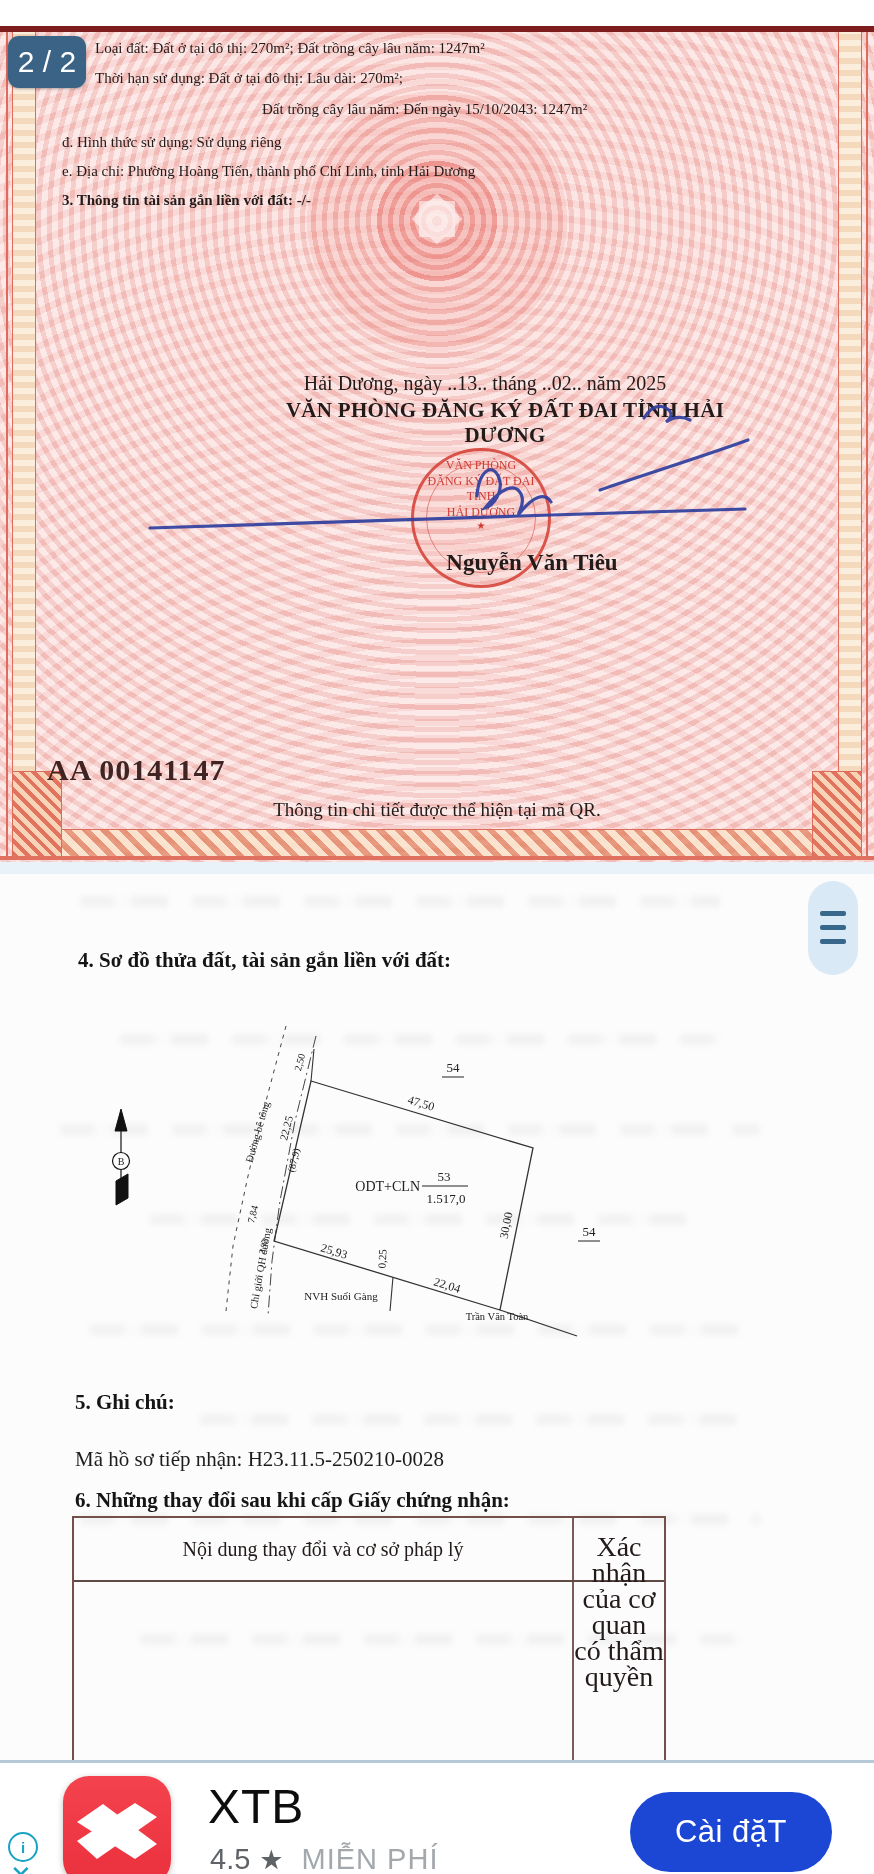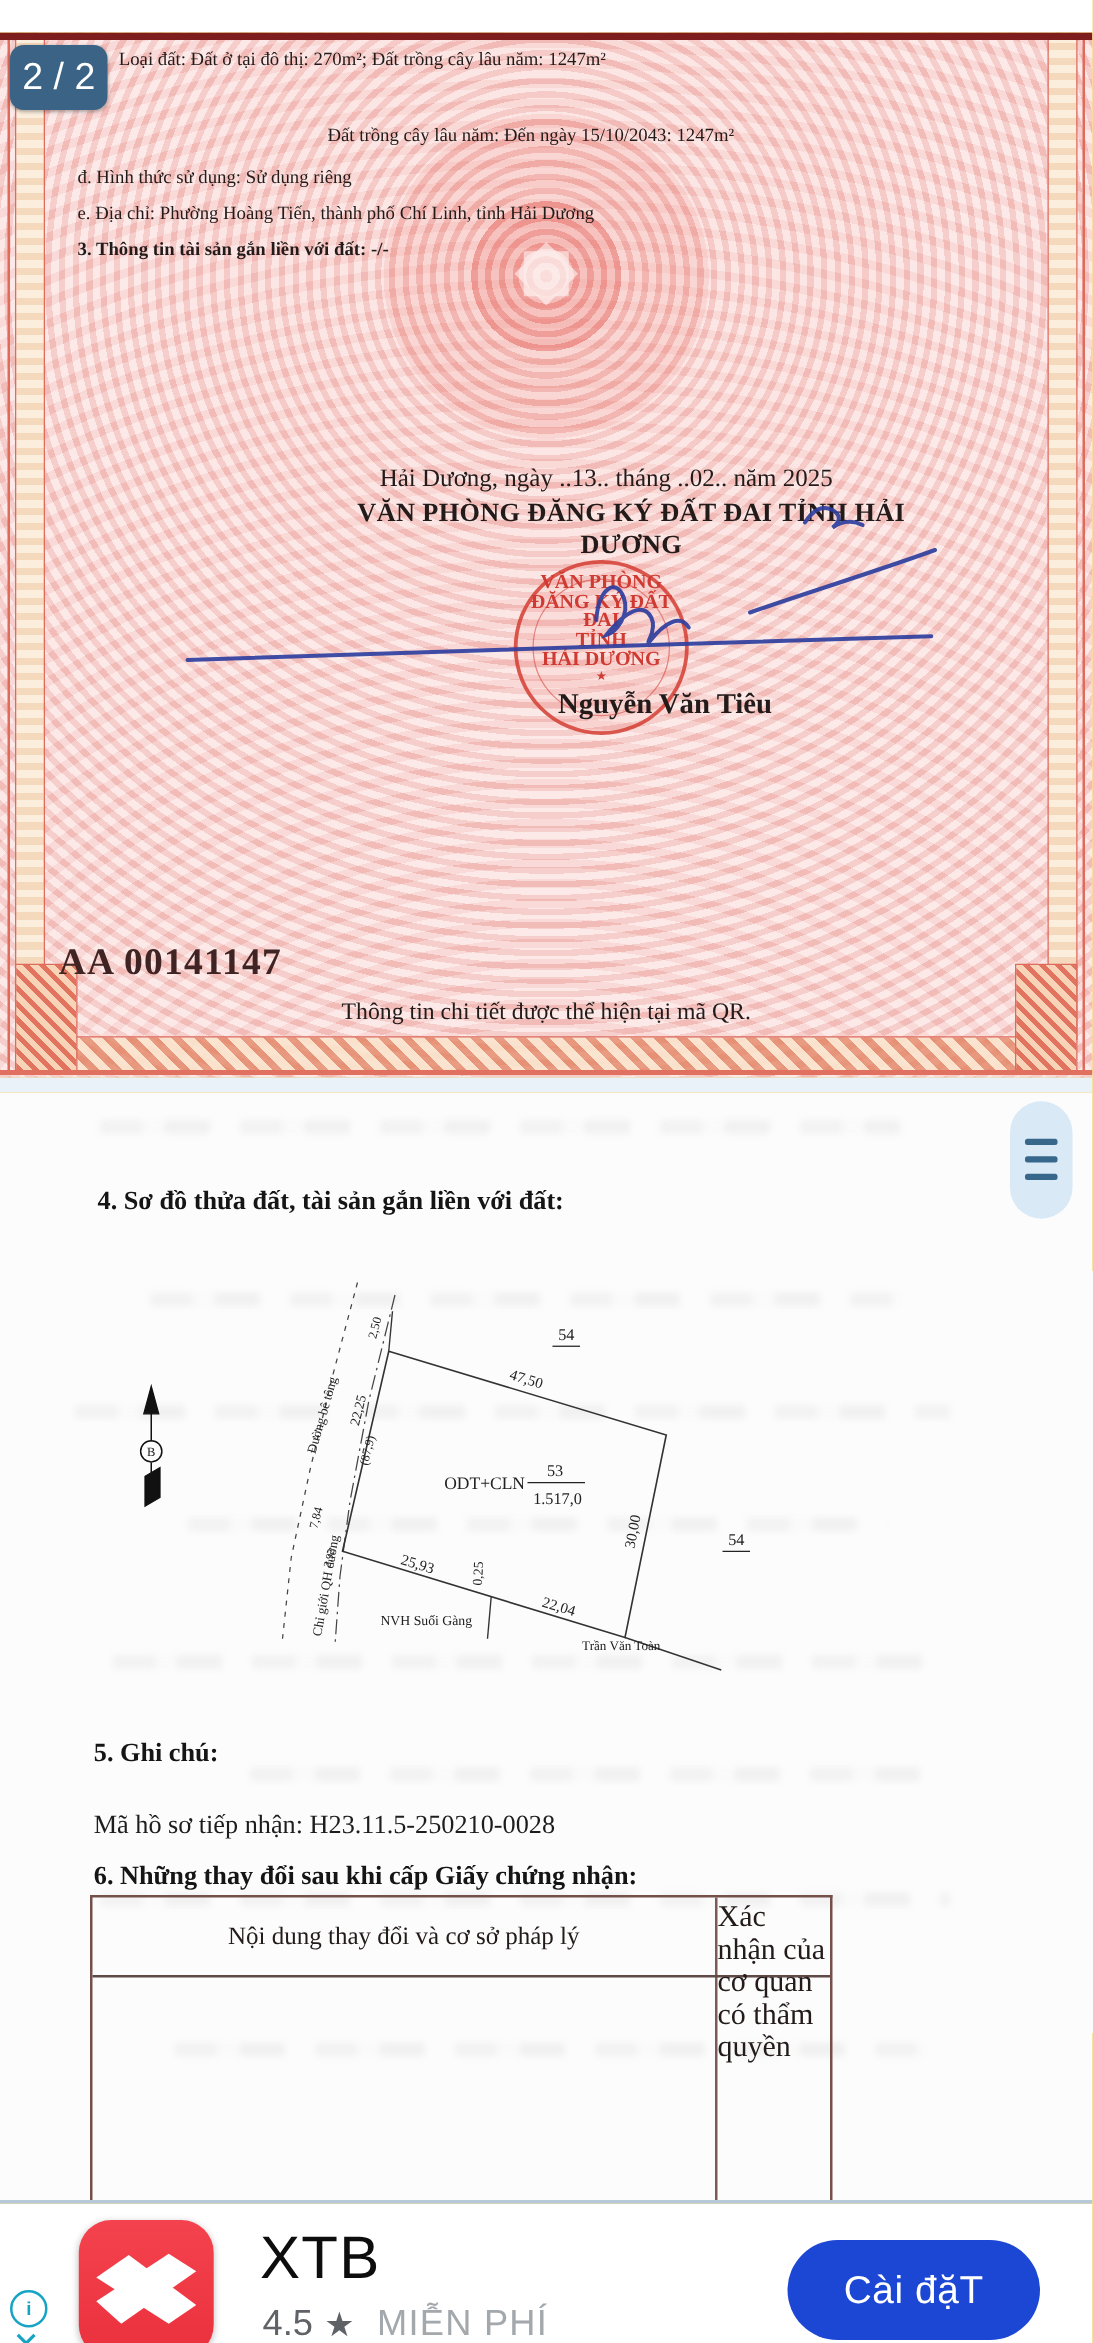--- a/index.html
+++ b/index.html
@@ -36,21 +36,21 @@
   .office-line{left:265px;top:372px;width:480px;text-align:center;font-size:21px;font-weight:bold;letter-spacing:.3px;}
   .role-line{left:265px;top:401px;width:480px;text-align:center;font-size:20px;font-weight:bold;}
   .signer-line{left:352px;top:524px;width:360px;text-align:center;font-size:23px;font-weight:bold;}
   .serial{left:47px;top:727px;font-size:30px;font-weight:600;letter-spacing:1px;color:#3f2423;}
   .qr-note{left:237px;top:773px;width:400px;text-align:center;font-size:19px;}
 
   .stamp{left:411px;top:422px;width:140px;height:140px;border-radius:50%;
     border:3px solid rgba(211,62,52,.85);background:rgba(250,170,160,.14);
     text-align:center;padding-top:7px;box-sizing:border-box;}
   .stamp::before{content:"";position:absolute;inset:12px;border-radius:50%;border:1px solid rgba(211,62,52,.55);}
-  .stamp-line{font-size:16px;line-height:15.5px;font-weight:bold;color:#cf3a32;}
+  .stamp-line{font-size:12px;line-height:15.5px;font-weight:normal;color:#cf3a32;}
   .stamp-star{font-size:10px;color:#cf3a32;line-height:12px;}
 
   
   .gap-band{left:0;top:836px;width:874px;height:12px;background:#e8f2f8;}
   .page2{position:absolute;left:0;top:848px;width:874px;height:886px;background:#fcfcfc;}
   .smudge{position:absolute;height:11px;filter:blur(3px);opacity:.55;
     background:repeating-linear-gradient(90deg, rgba(125,125,135,.14) 0 34px, rgba(125,125,135,.03) 34px 52px, rgba(125,125,135,.16) 52px 88px, rgba(125,125,135,0) 88px 112px);}
 
   .menu-btn{left:808px;top:855px;width:50px;height:94px;border-radius:25px;background:#d9e9f6;cursor:pointer;}
   .menu-bar{position:absolute;left:12px;width:26px;height:5px;border-radius:2px;background:#38678c;}
@@ -59,21 +59,21 @@
   .s4{left:78px;top:922px;}
   .s5{left:75px;top:1364px;}
   .note{font-size:21px;color:#1d1d1d;white-space:nowrap;}
   .n1{left:75px;top:1392px;} .n2{left:75px;top:1421px;}
   .s6{left:75px;top:1462px;}
 
   .tbl{left:72px;top:1490px;width:594px;height:244px;border:2px solid #75504b;border-bottom:none;box-sizing:border-box;}
   .tbl-divider{position:absolute;left:498px;top:0;bottom:0;width:2px;background:#7c5a55;}
   .tbl-headrow{position:absolute;left:0;top:0;right:0;height:62px;border-bottom:2px solid #5f4a46;}
   .tbl-h1{position:absolute;left:0;top:0;width:498px;height:62px;display:flex;align-items:center;justify-content:center;font-size:20px;}
-  .tbl-h2{position:absolute;left:500px;top:0;right:0;height:62px;font-size:24px;line-height:26px;padding-top:3px;box-sizing:border-box;}
+  .tbl-h2{position:absolute;left:500px;top:0;right:0;height:62px;text-align:center;font-size:28px;line-height:26px;padding-top:16px;box-sizing:border-box;}
 
   
   .diagram{left:90px;top:985px;}
   .diagram text{font-family:"Liberation Serif",serif;fill:#222;}
 
   
   .banner-sep{left:0;top:1734px;width:874px;height:3px;background:#b6c9d9;}
   .banner{position:absolute;left:0;top:1737px;width:874px;height:137px;background:#ffffff;
     font-family:"Liberation Sans",sans-serif;}
   .info-icon{position:absolute;left:8px;top:69px;width:26px;height:26px;border:2.5px solid #16a3c4;border-radius:50%;
@@ -106,20 +106,21 @@
     <div class="abs line-bottom"></div>
 
     <svg class="abs star-emblem" width="70" height="70" viewBox="0 0 70 70">
       <rect x="17" y="17" width="36" height="36" fill="rgba(255,255,255,.75)"></rect>
       <rect x="17" y="17" width="36" height="36" fill="rgba(255,255,255,.75)" transform="rotate(45 35 35)"></rect>
     </svg>
 
     <div class="abs page-badge">2 / 2</div>
 
     <div class="abs doc-line l1">Loại đất: Đất ở tại đô thị: 270m²; Đất trồng cây lâu năm: 1247m²</div>
+    <div class="abs doc-line l2">Thời hạn sử dụng: Đất ở tại đô thị: Lâu dài: 270m²;</div>
     <div class="abs doc-line l3">Đất trồng cây lâu năm: Đến ngày 15/10/2043: 1247m²</div>
     <div class="abs doc-line l5">e. Địa chỉ: Phường Hoàng Tiến, thành phố Chí Linh, tỉnh Hải Dương</div>
     <div class="abs doc-line l4">đ. Hình thức sử dụng: Sử dụng riêng</div>
     <div class="abs doc-line l6">3. Thông tin tài sản gắn liền với đất: -/-</div>
 
     <div class="abs date-line">Hải Dương, ngày ..13.. tháng ..02.. năm 2025</div>
     <div class="abs office-line">VĂN PHÒNG ĐĂNG KÝ ĐẤT ĐAI TỈNH HẢI DƯƠNG</div>
 
     <div class="abs stamp">
       <div class="stamp-line">VĂN PHÒNG</div>

